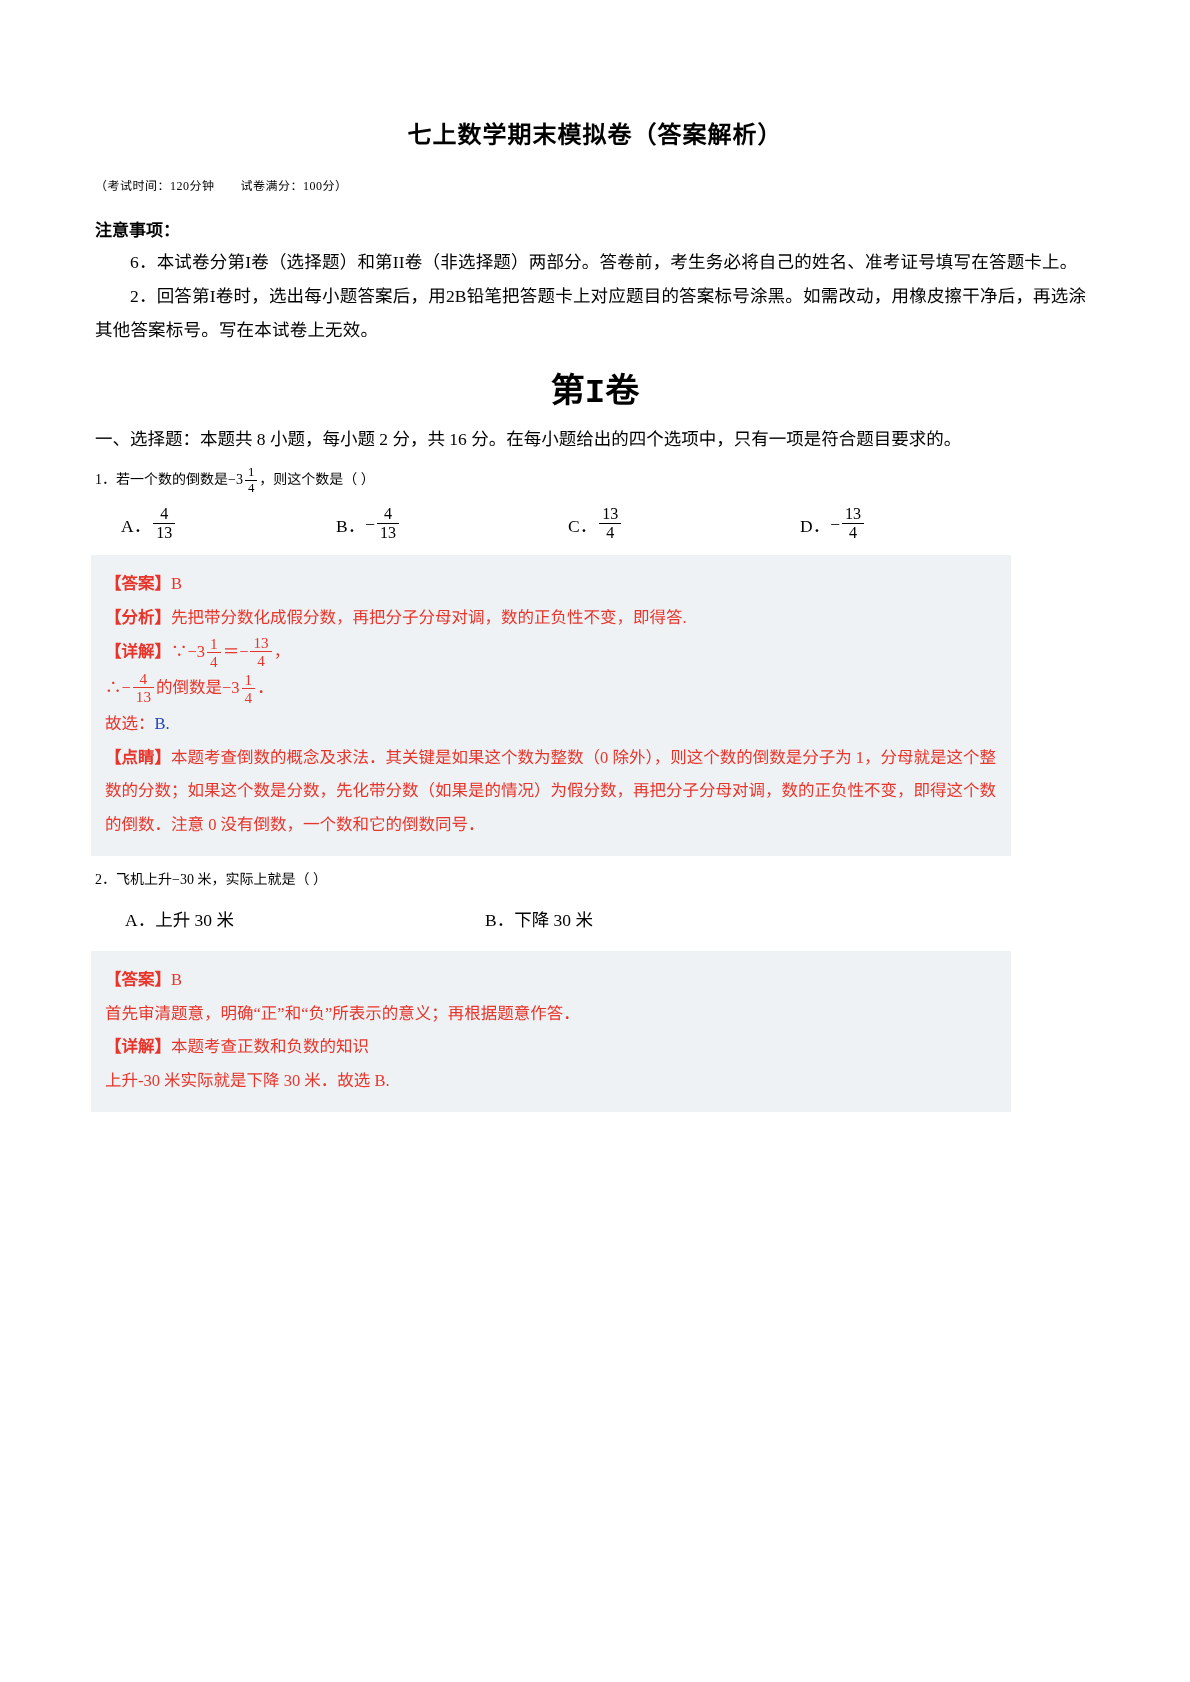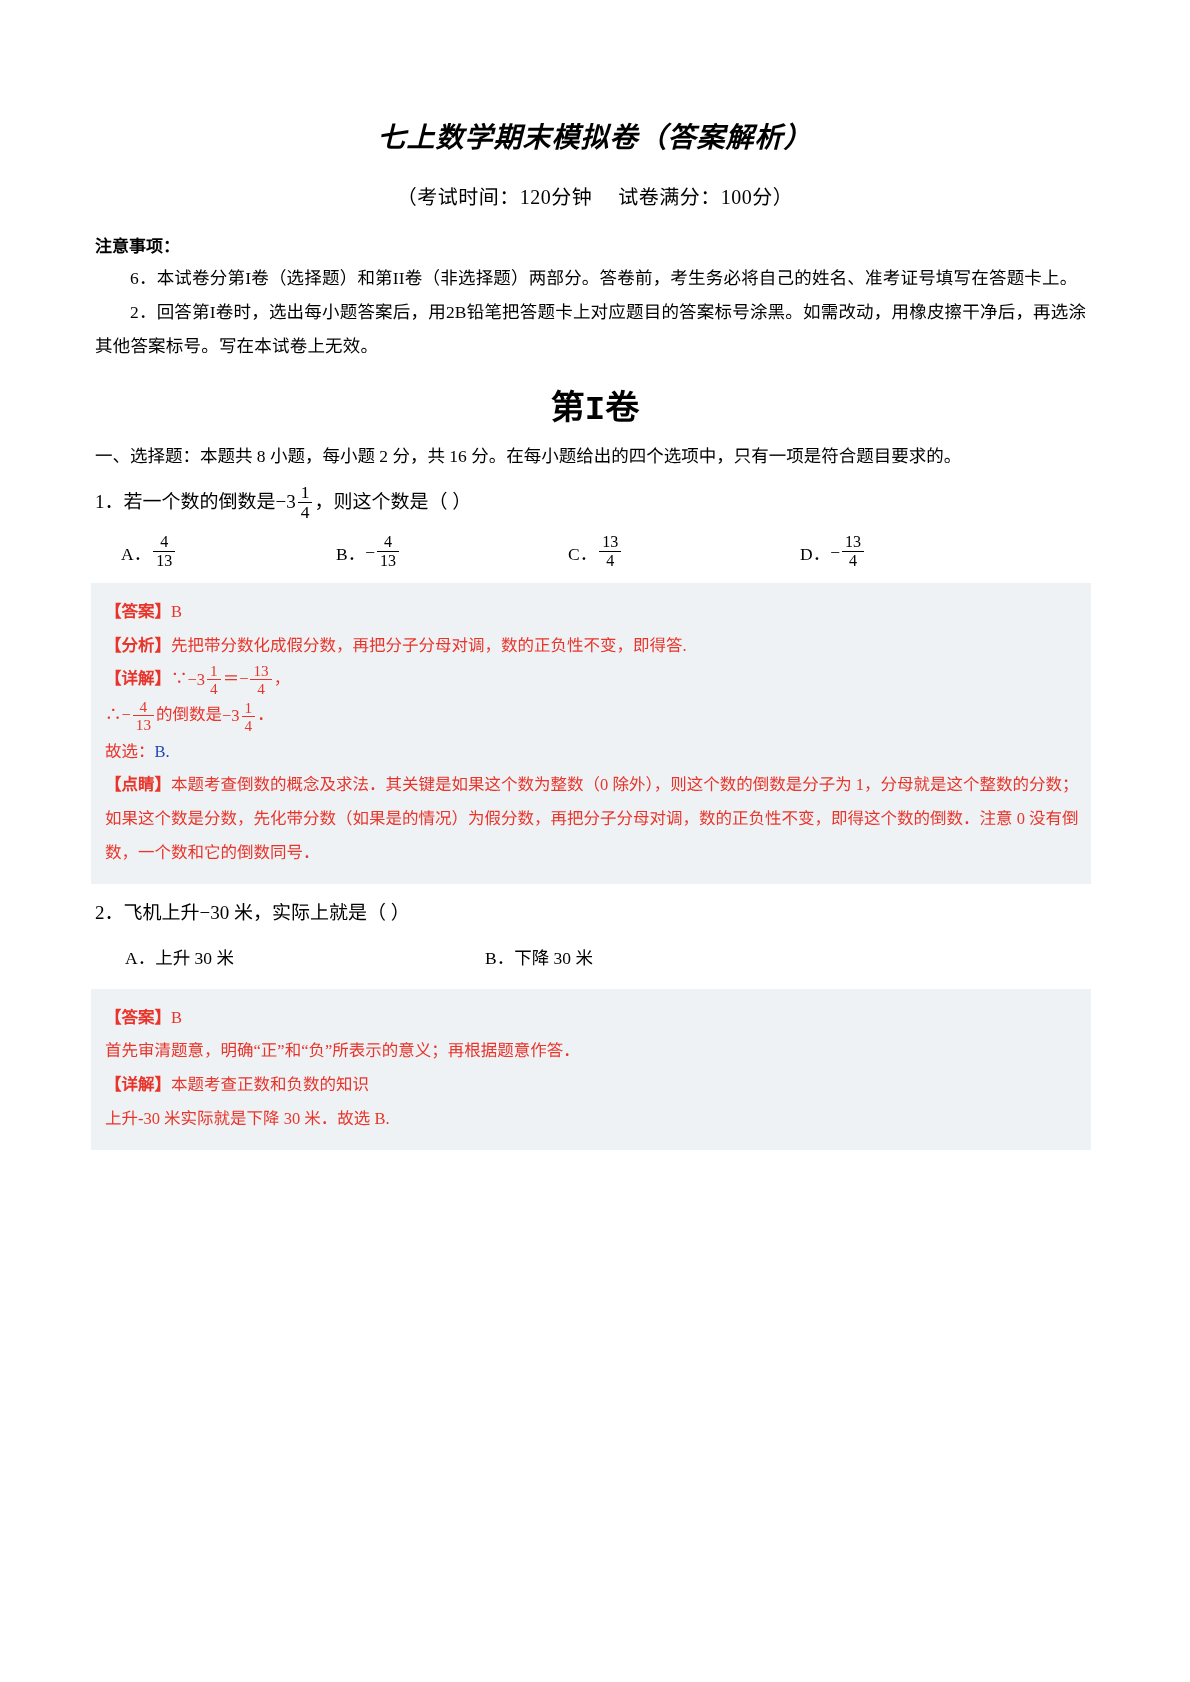--- a/index.html
+++ b/index.html
@@ -24,31 +24,30 @@
   }
   .content {
     position: absolute;
     left: 95px;
     top: 118px;
     width: 1000px;
   }
 
   h1.doc-title {
     font-family: "Liberation Sans", "DejaVu Sans", sans-serif;
-    font-size: 28px;
+    font-size: 24px;
     font-weight: bold;
     text-align: center;
     margin: 0 0 0 0;
     letter-spacing: 1px;
     line-height: 1.4;
-    font-style: italic;
   }
   .subtitle {
-    text-align: center;
-    font-size: 20px;
+    text-align: left;
+    font-size: 12px;
     margin-top: 24px;
     letter-spacing: 0.5px;
   }
   .subtitle .gap { display:inline-block; width: 26px; }
 
   .notice-head {
     font-family: "Liberation Sans", "DejaVu Sans", sans-serif;
     font-weight: bold;
     font-size: 17px;
     margin-top: 22px;
@@ -71,21 +70,21 @@
   }
 
   .qtype {
     font-size: 17.5px;
     line-height: 1.95;
     margin: 6px 0 0 0;
     text-indent: 0;
   }
 
   .question {
-    font-size: 19px;
+    font-size: 14px;
     line-height: 2.0;
     margin: 10px 0 0 0;
   }
 
   
   .frac {
     display: inline-block;
     vertical-align: middle;
     text-align: center;
     font-size: 0.92em;
@@ -127,21 +126,21 @@
 
   
   .ansbox {
     background: #eef2f5;
     color: #e8352b;
     padding: 12px 6px 14px 14px;
     margin-top: 12px;
     font-size: 16.5px;
     line-height: 2.05;
     box-sizing: border-box;
-    width: 1000px;
+    width: 920px;
     margin-left: -4px;
   }
   .ansbox .lbl { font-family: "Liberation Sans","DejaVu Sans",sans-serif; font-weight: bold; }
   .ansbox p { margin: 0; }
   .ansbox .frac .den { border-top-color: #e8352b; }
   .blue { color: #2244bb; }
 
   .mt2 { margin-top: 2px; }
 </style>
 </head>

